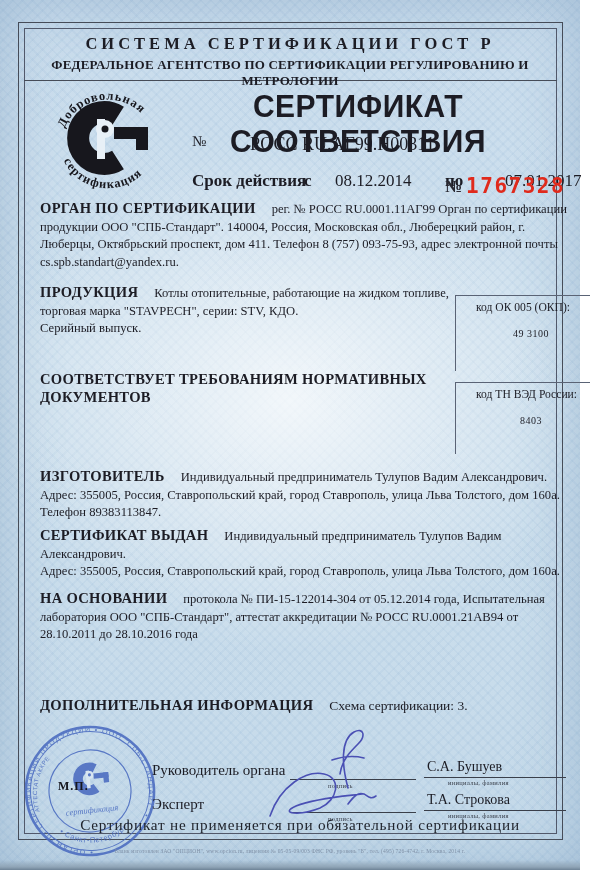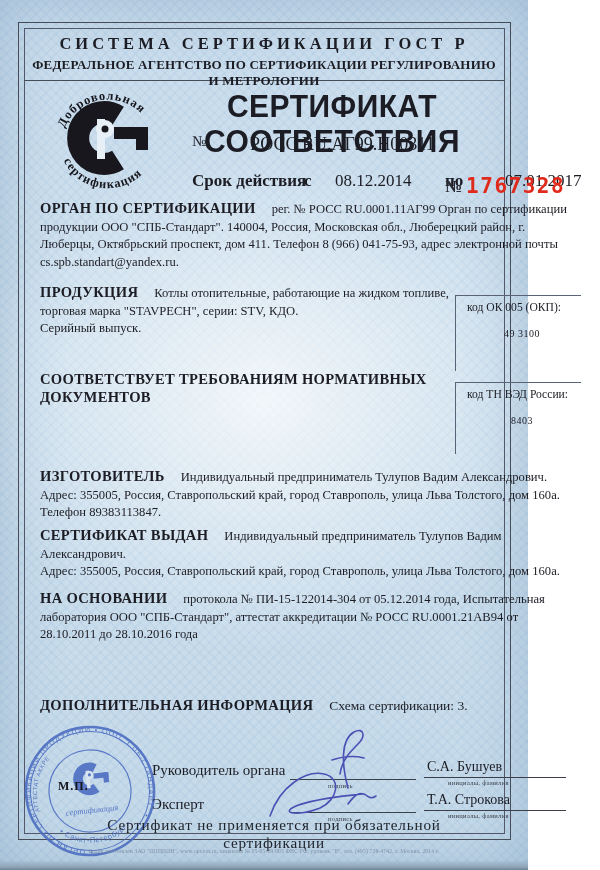--- a/index.html
+++ b/index.html
@@ -1,18 +1,18 @@
 <!DOCTYPE html>
 <html><head>
 <meta charset="utf-8">
 <style>
   html,body{margin:0;padding:0;}
   body{width:600px;height:870px;overflow:hidden;font-family:"Liberation Serif",serif;}
   .paper{
-    position:relative;width:528px;height:870px;
+    position:relative;width:580px;height:870px;
     background:
       radial-gradient(ellipse 420px 360px at 50% 46%, rgba(255,255,255,.75), rgba(255,255,255,0) 70%),
       repeating-linear-gradient(45deg, rgba(110,155,200,.08) 0 2px, rgba(255,255,255,0) 2px 7px),
       repeating-linear-gradient(-45deg, rgba(110,155,200,.08) 0 2px, rgba(255,255,255,0) 2px 7px),
       linear-gradient(180deg,#c9dcec 0%,#cfe1ee 40%,#c4d9e9 100%);
     box-shadow:inset 0 0 60px rgba(90,130,170,.35);
     color:#1c1c24;
   }
   .scan-edge-bottom{position:absolute;left:0;right:0;bottom:0;height:10px;
     background:linear-gradient(180deg,rgba(70,90,110,0),#8fa4b6 70%,#6d8296);}
@@ -38,21 +38,21 @@
   .row-term .d2{position:absolute;left:313px;font-weight:normal;}
   .row-blank{position:absolute;left:445px;top:174px;white-space:nowrap;}
   .row-blank .sym{font-size:17px;font-weight:bold;color:#2a2a33;}
   .row-blank .num{font-family:"DejaVu Sans Mono",monospace;font-weight:bold;font-size:21px;
     color:#e02a1c;letter-spacing:1.5px;vertical-align:-1px;}
 
   .sec{position:absolute;line-height:17.5px;font-size:12.6px;}
   .sec .lbl{font-weight:bold;font-size:14.6px;letter-spacing:.3px;}
   .sec .sp{display:inline-block;width:16px;}
   .code-box{position:absolute;border-top:1px solid #5a6375;border-left:1px solid #5a6375;
-    padding:5px 4px 0 11px;font-size:11.6px;}
+    padding:5px 4px 0 20px;font-size:11.6px;}
   .code-box .code{text-align:center;font-size:10px;margin-top:14px;letter-spacing:.5px;}
 
   .mp{position:absolute;left:58px;top:779px;font-weight:bold;font-size:12px;letter-spacing:1px;color:#15151c;}
   .stamp{position:absolute;left:14px;top:718px;width:152px;height:146px;opacity:.88;}
   .sigrole{position:absolute;font-weight:normal;font-size:15px;}
   .sigline{position:absolute;border-bottom:1px solid #3a3f4a;}
   .sigcap{position:absolute;font-size:6.5px;color:#3c424e;letter-spacing:.3px;}
   .signame{position:absolute;font-size:14px;white-space:nowrap;}
   .sig-svg{position:absolute;pointer-events:none;}
   .note{position:absolute;left:60px;right:40px;top:816px;text-align:center;
@@ -105,21 +105,21 @@
     <span class="d1">08.12.2014</span>
     <span class="po">по</span>
     <span class="d2">07.01.2017</span>
   </div>
   <div class="row-blank">
     <span class="sym">№</span>
     <span class="num">1767328</span>
   </div>
 
   <div class="sec" style="left:40px;top:200px;width:536px;">
-    <span class="lbl">ОРГАН ПО СЕРТИФИКАЦИИ</span><span class="sp"></span><span>рег. № РОСС RU.0001.11АГ99 Орган по сертификации продукции ООО "СПБ-Стандарт". 140004, Россия, Московская обл., Люберецкий район, г. Люберцы, Октябрьский проспект, дом 411. Телефон 8 (966) 041-75-93, адрес электронной почты cs.spb.standart@yandex.ru.</span>
+    <span class="lbl">ОРГАН ПО СЕРТИФИКАЦИИ</span><span class="sp"></span><span>рег. № РОСС RU.0001.11АГ99 Орган по сертификации продукции ООО "СПБ-Стандарт". 140004, Россия, Московская обл., Люберецкий район, г. Люберцы, Октябрьский проспект, дом 411. Телефон 8 (757) 093-75-93, адрес электронной почты cs.spb.standart@yandex.ru.</span>
   </div>
 
   <div class="sec" style="left:40px;top:284px;width:412px;">
     <span class="lbl">ПРОДУКЦИЯ</span><span class="sp"></span><span>Котлы отопительные, работающие на жидком топливе, торговая марка "STAVPECH", серии: STV, КДО.</span>
     <div>Серийный выпуск.</div>
   </div>
   <div class="code-box" style="left:455px;top:295px;width:110px;height:70px;">
     <div>код ОК 005 (ОКП):</div>
     <div class="code">49 3100</div>
   </div>

